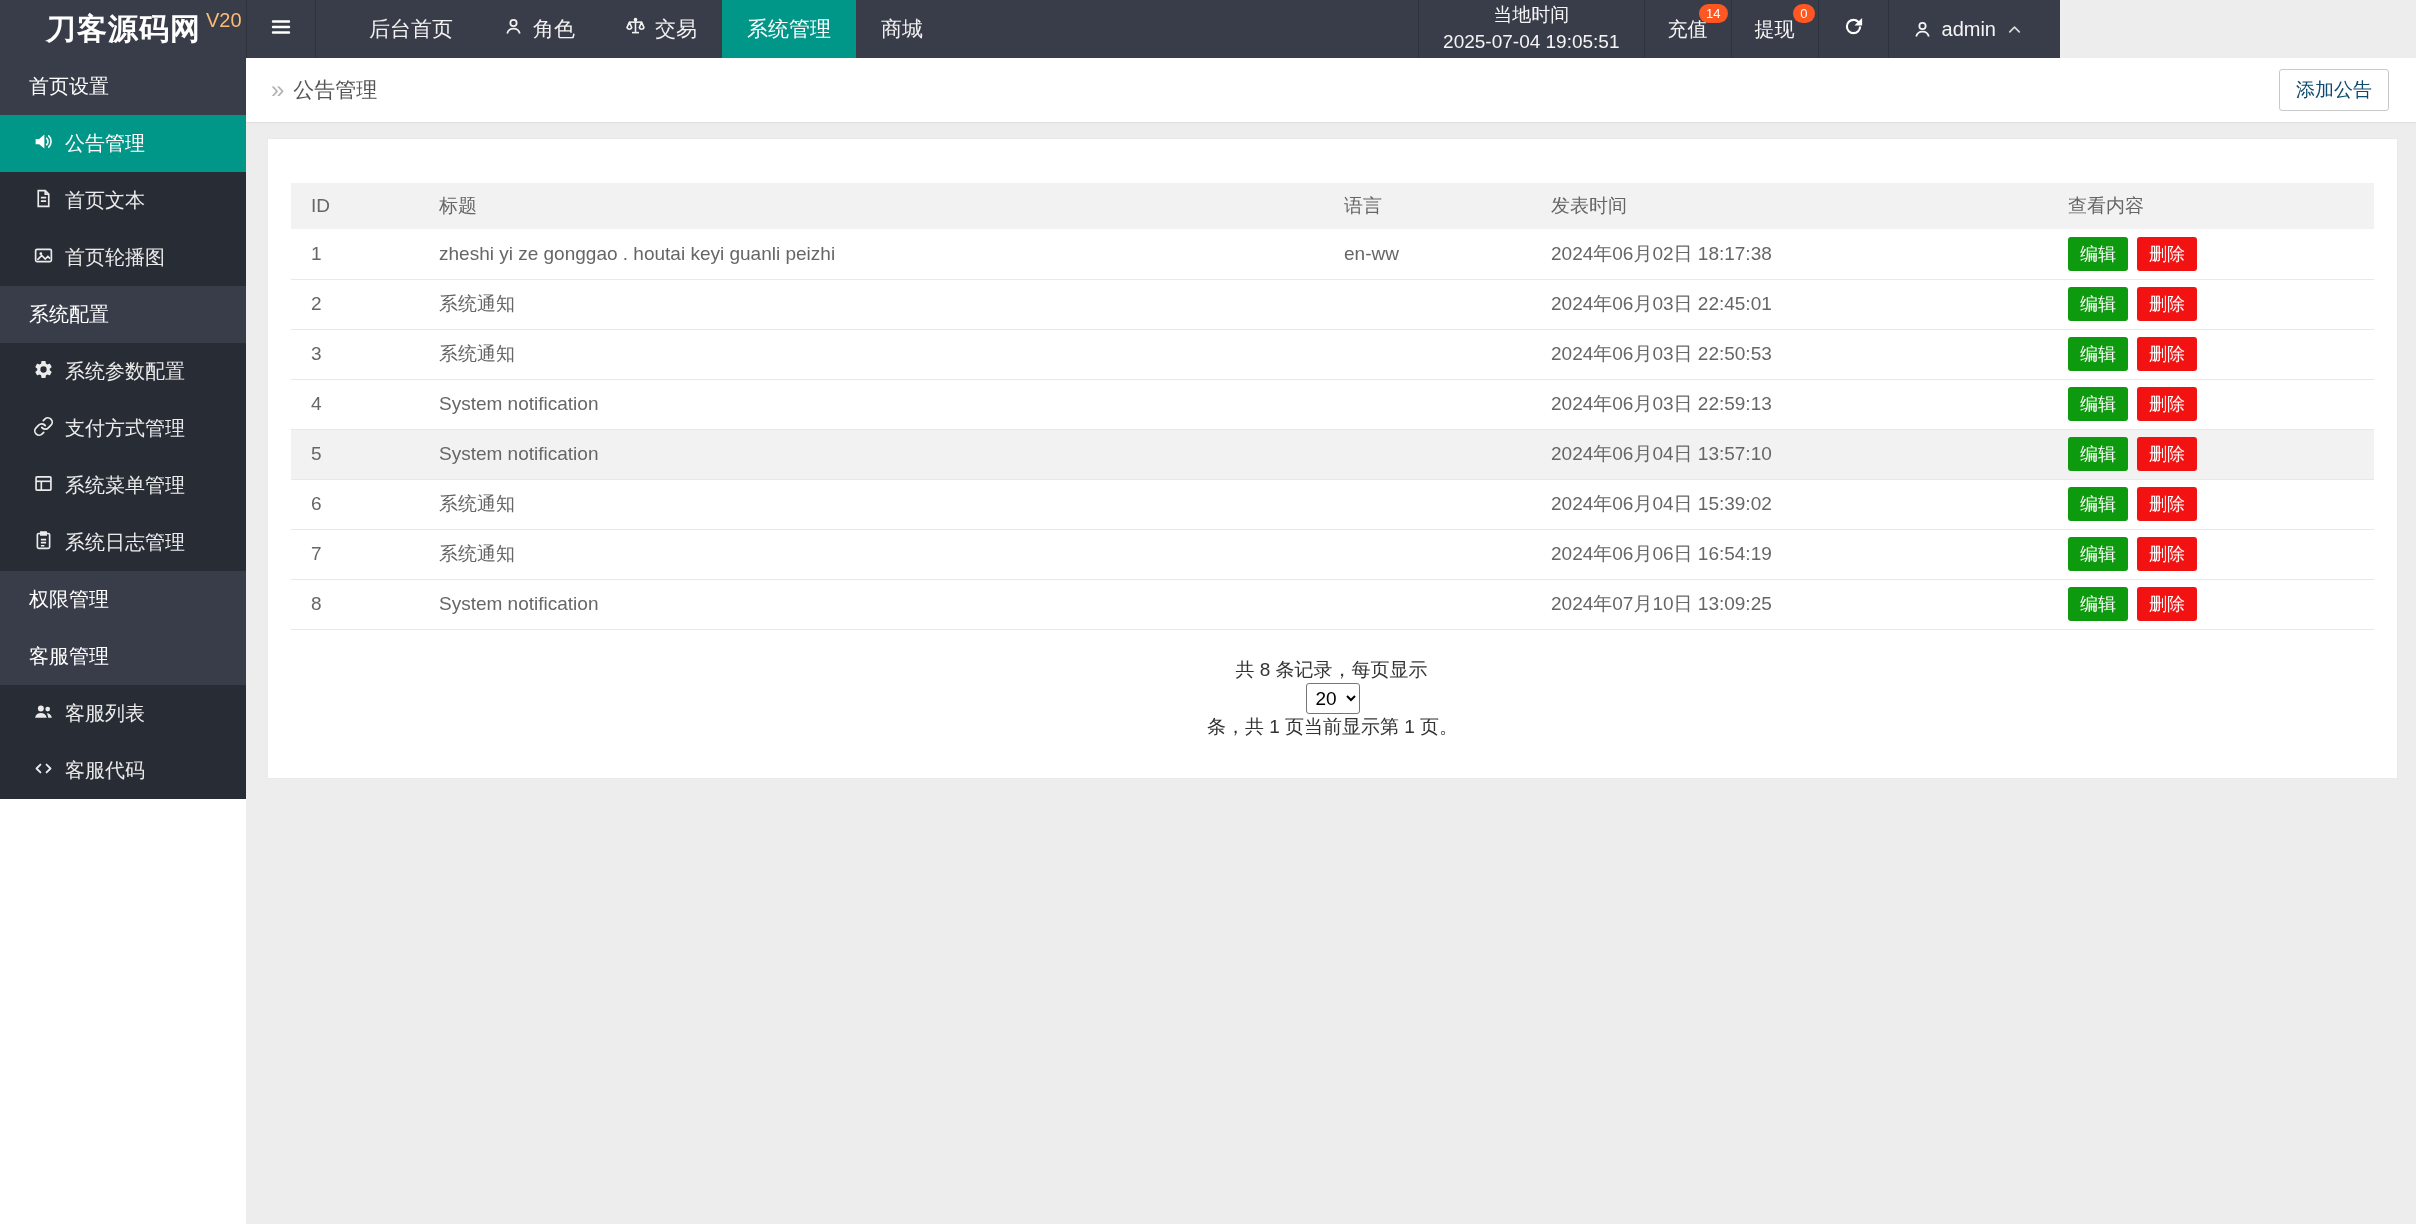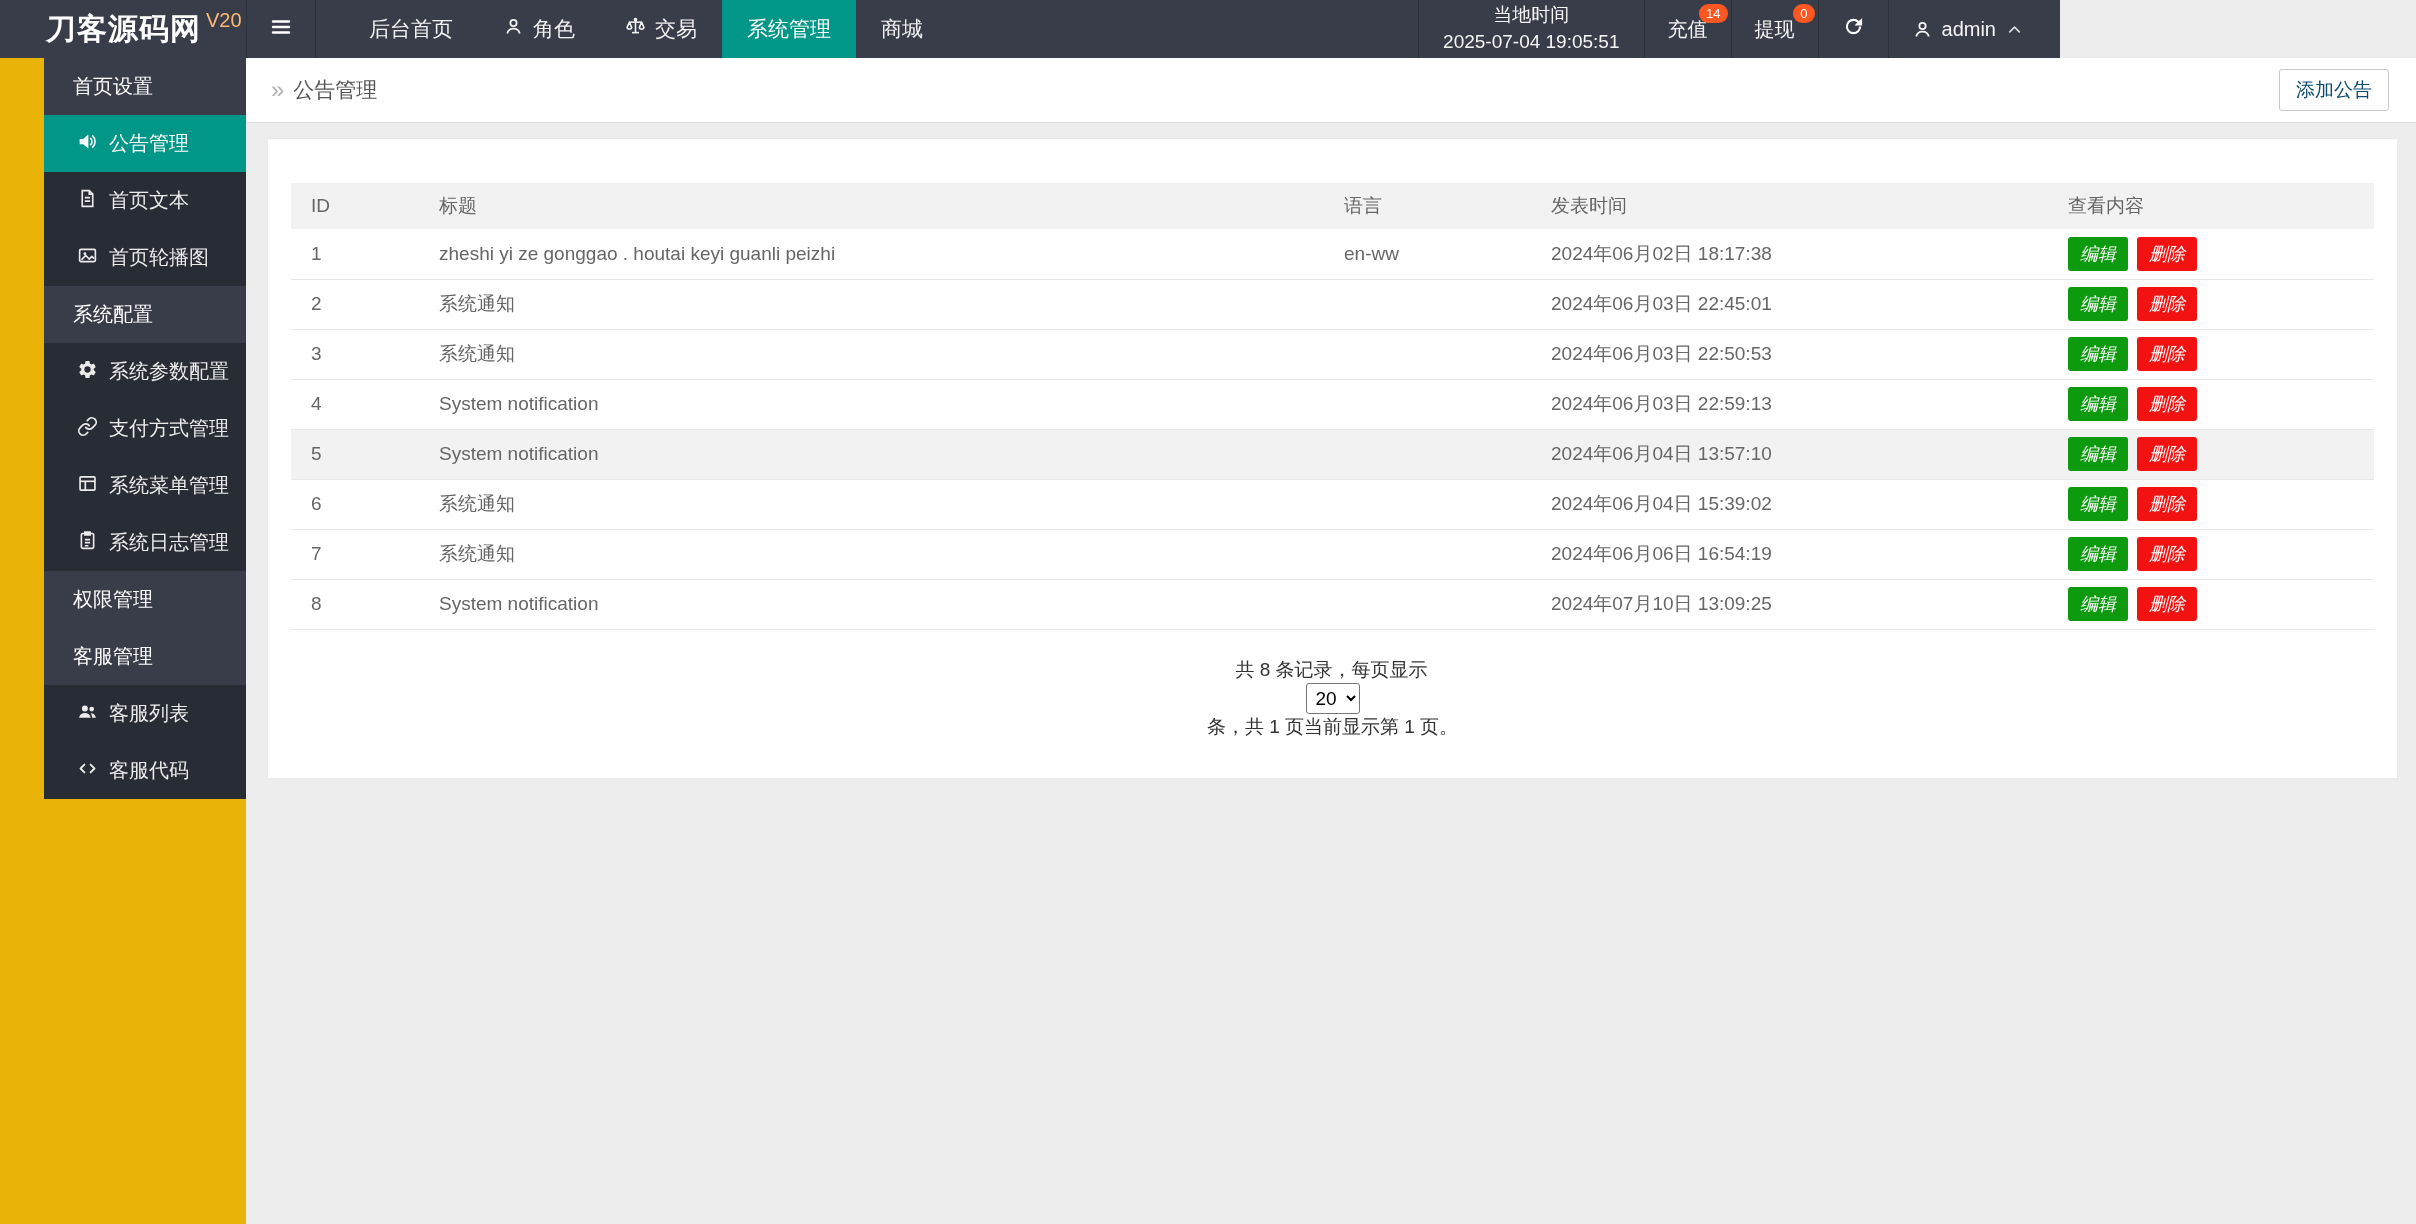--- a/index.html
+++ b/index.html
@@ -27,21 +27,21 @@
     line-height:1.4; font-size:19px; cursor:default; padding:0 24px; }
   .badge { position:absolute; top:4px; right:3px; background:#FF5722; color:#fff;
     font-size:13px; height:19px; line-height:19px; padding:0 7px; border-radius:10px; }
   .refresh-block svg { width:23px; height:23px; color:#fff; }
   .user-block { gap:9px; padding-right:36px; }
   .user-block .person-svg { width:21px; height:21px; }
   .user-block .caret-svg { width:19px; height:19px; color:#dcdcdc; }
 
   
   .sidebar { position:absolute; top:58px; left:0; bottom:0; width:294px;
-    background:#eab308; overflow:hidden;padding-left:44px; }
+    background:#ffffff; overflow:hidden; }
   .side-section-header { height:57px; display:flex; align-items:center;
     padding:0 20px 0 29px; color:#fff; font-size:20px; cursor:pointer; background:#393D49; }
   .side-section-header .chev { margin-left:auto; width:19px; height:19px; color:#b9bcc4; }
   .side-group { background:#282c35; }
   .side-item { height:57px; display:flex; align-items:center; gap:11px;
     padding-left:33px; color:#ebebeb; font-size:20px; cursor:pointer; }
   .side-item svg { width:21px; height:21px; flex:none; }
   .side-item.active { background:#009688; color:#fff; }
 
   
@@ -58,21 +58,21 @@
     padding:44px 23px 38px; min-height:586px; }
   table { width:100%; border-collapse:collapse; table-layout:fixed; }
   col.c-id { width:128px; } col.c-title { width:905px; } col.c-lang { width:207px; }
   col.c-time { width:517px; } col.c-act { width:auto; }
   thead th { background:#f2f2f2; font-weight:normal; text-align:left; font-size:19px;
     color:#666; height:46px; padding:0 0 0 20px; }
   tbody td { height:50px; font-size:19px; color:#666; padding:0 0 0 20px;
     border-bottom:1px solid #e8e8e8; white-space:nowrap; overflow:hidden; }
   tbody tr.hl { background:#f2f2f2; }
   .btn { display:inline-block; border:none; border-radius:3px; color:#fff; font-size:18px;
-    padding:5px 12px; cursor:pointer; font-family:"Liberation Sans","DejaVu Sans",sans-serif;font-style:italic; }
+    padding:5px 12px; cursor:pointer; font-family:"Liberation Sans","DejaVu Sans",sans-serif; }
   .btn-edit { background:#0e9a0e; margin-right:9px; }
   .btn-del { background:#f21212; }
 
   .pager { margin-top:27px; font-size:19px; color:#333; display:flex; align-items:center;flex-direction:column; }
   .pager select { font-size:19px; padding:3px 5px; border:1px solid #767676; border-radius:3px;
     background:#fff; margin:0 8px; font-family:"Liberation Sans","DejaVu Sans",sans-serif; }
   .pager .seg-l { margin-right:2px; }
 </style>
 </head>
 <body>

